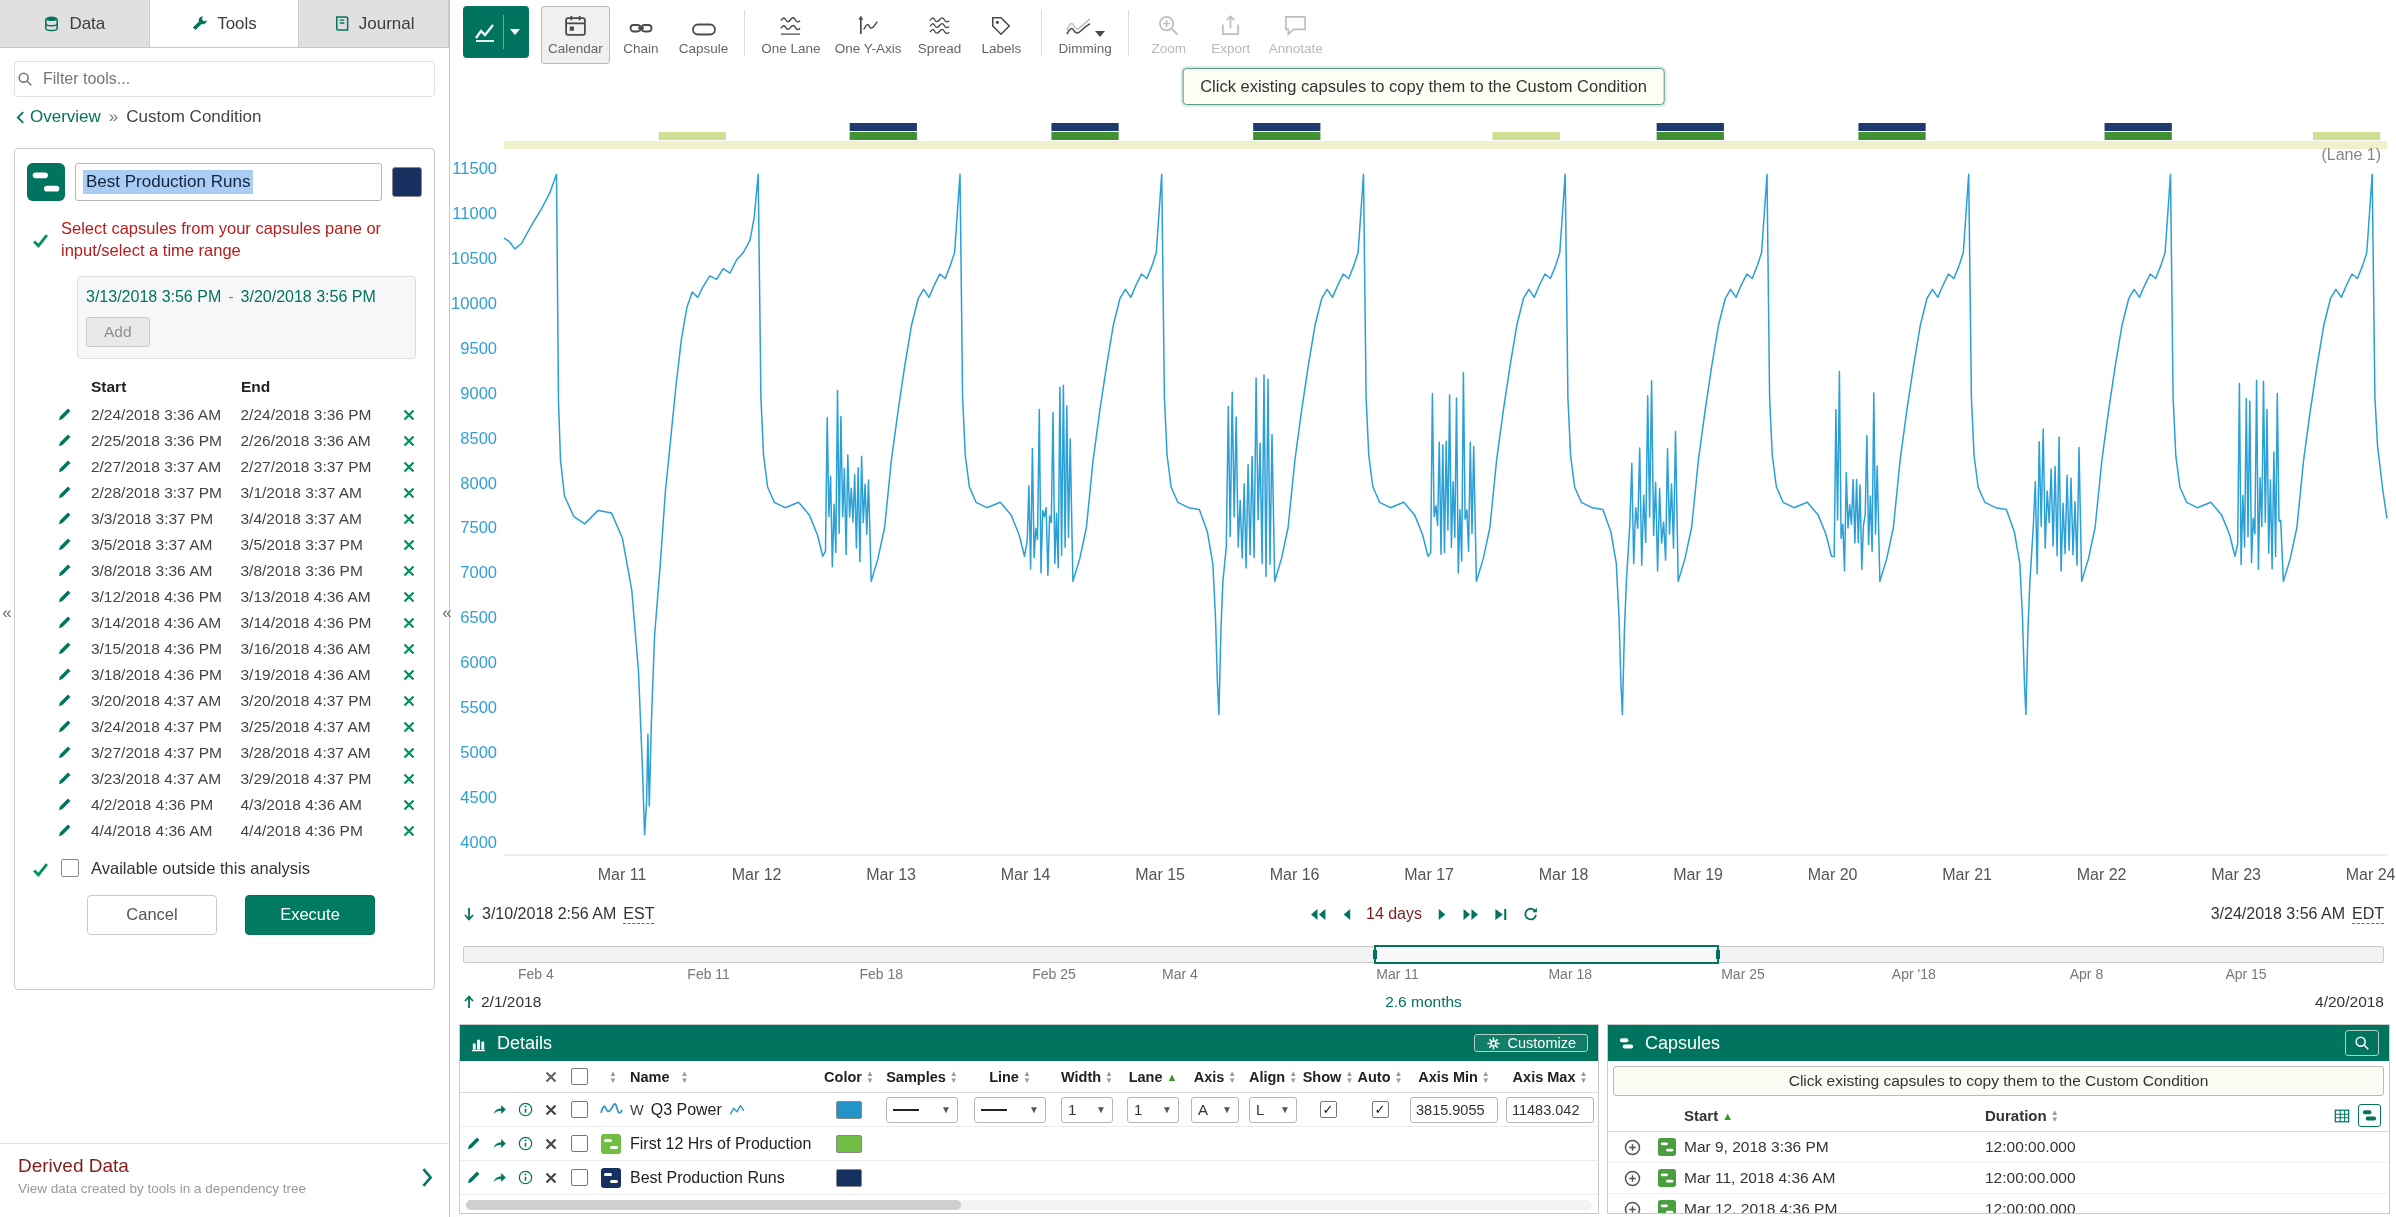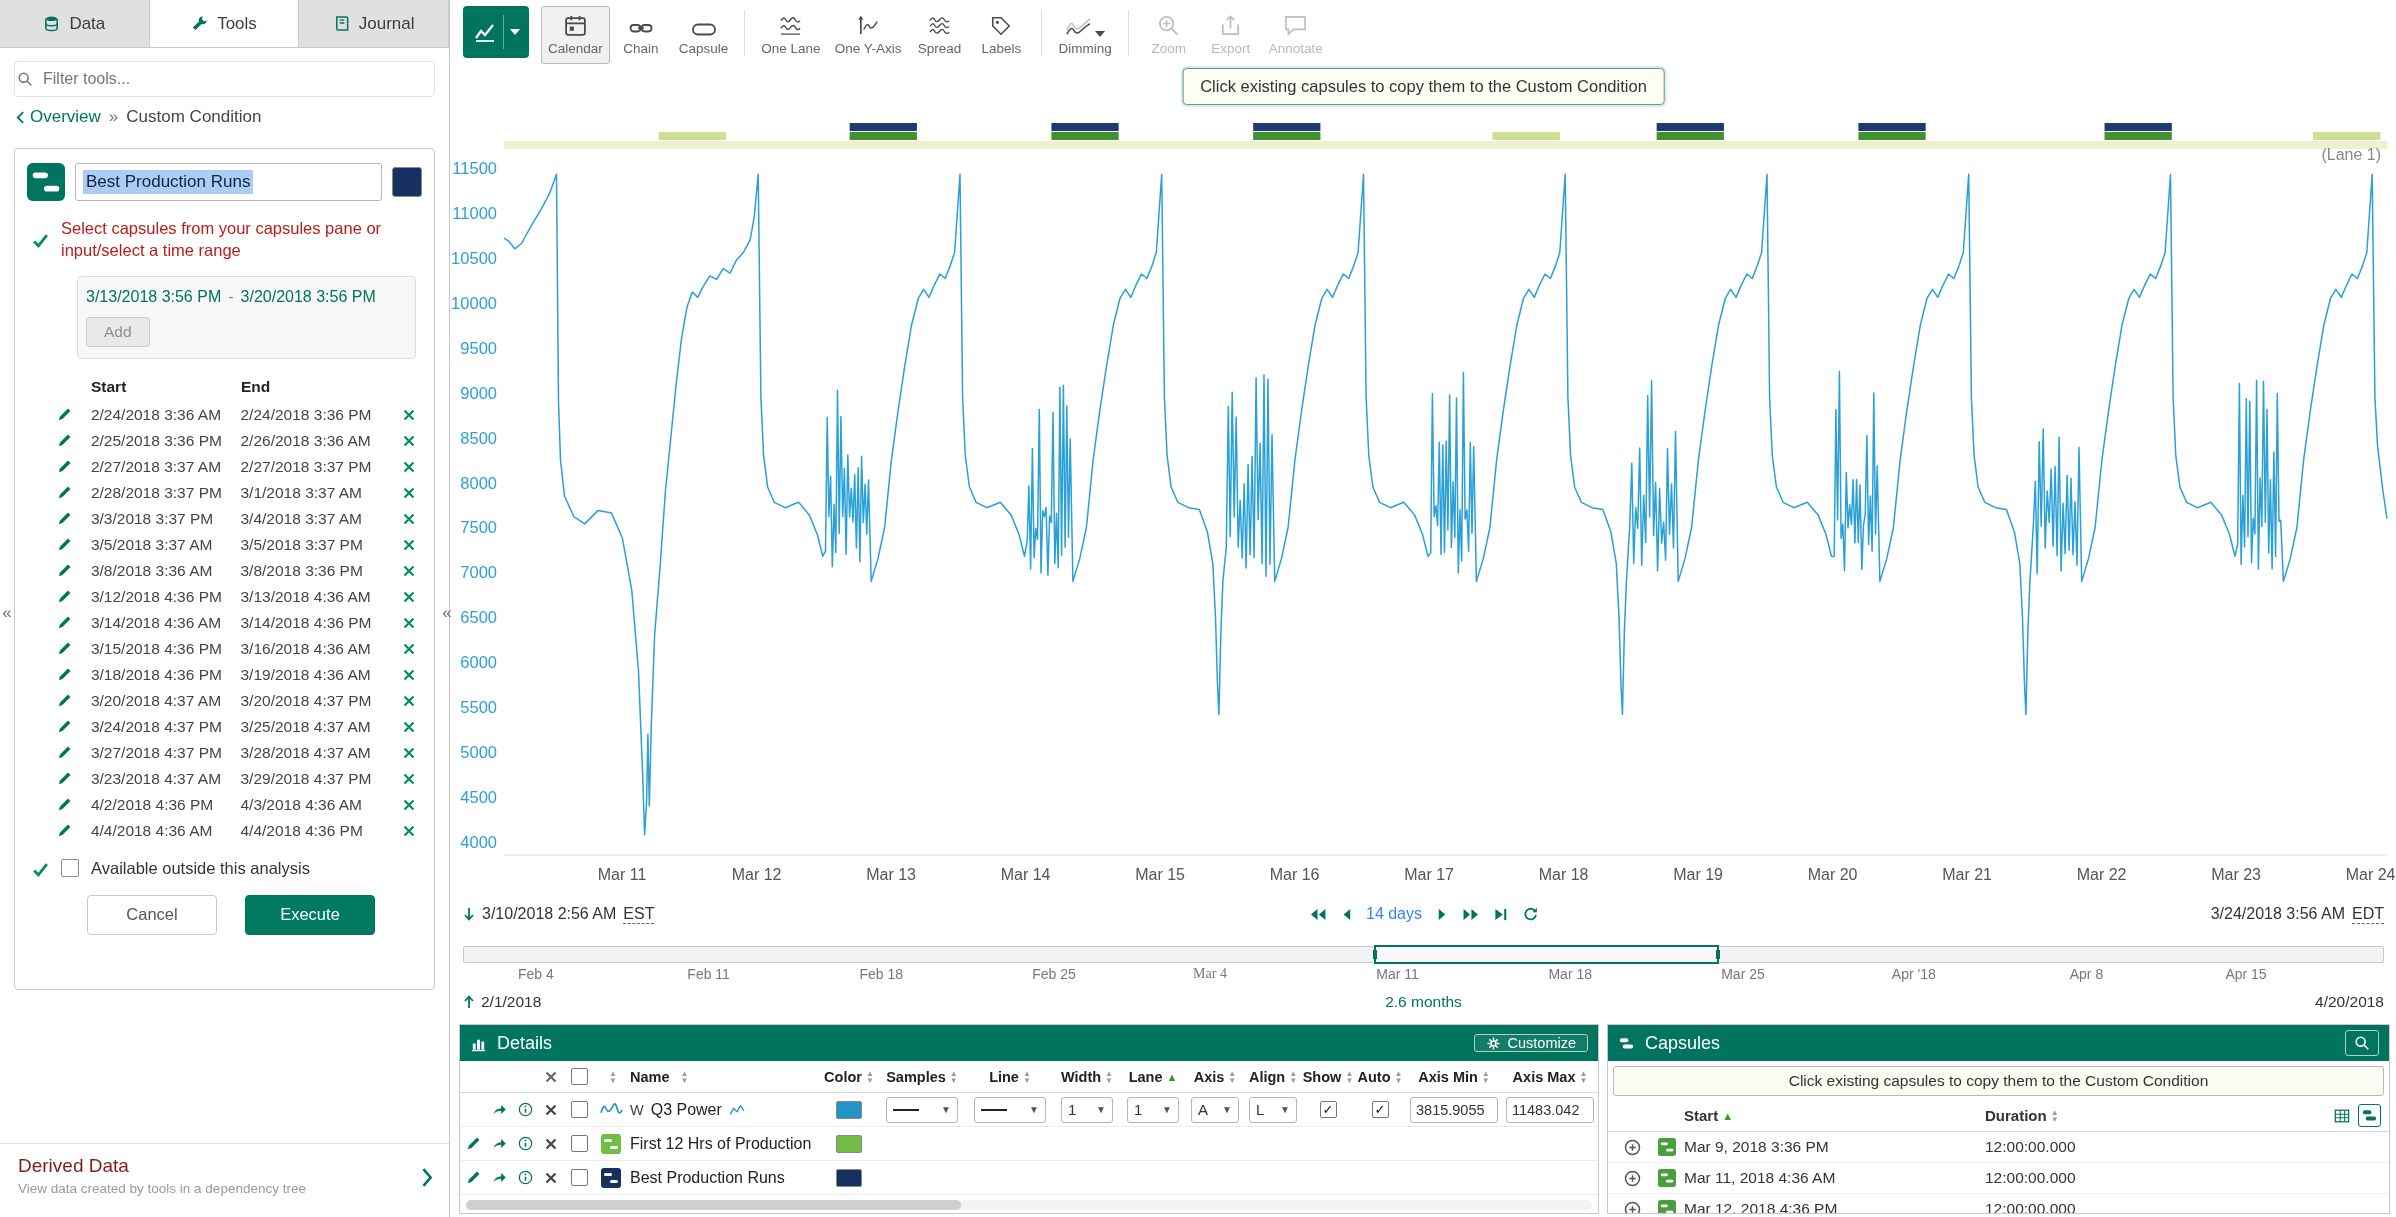--- a/index.html
+++ b/index.html
@@ -75,21 +75,21 @@
 .ylab{font-size:16.5px;fill:#2e9fd6}
 .xlab{font-size:16px;fill:#555}
 .lanelab{font-size:16px;fill:#888}
 
 .navrow{position:absolute;left:0;right:0;top:898px;height:32px;display:flex;align-items:center;justify-content:space-between;padding:0 12px;font-size:16px;color:#333}
 .nav-date{display:flex;align-items:center;gap:7px}
 .nav-date .arr{color:#00745e}
 .tz{border-bottom:1px dashed #666;cursor:pointer}
 .nav-controls{position:absolute;left:50%;transform:translateX(-50%);display:flex;align-items:center;gap:15px;color:#00745e}
 .nav-controls .nbtn{display:flex;align-items:center;cursor:pointer}
-.step-label{color:#3b82f6;cursor:pointer}
+.step-label{color:#7f1d1d;cursor:pointer}
 
 .range-track{position:absolute;left:12px;right:12px;top:946px;height:17px;background:#f2f2f2;border:1px solid #c9c9c9;border-radius:2px;cursor:pointer}
 .range-sel{position:absolute;top:-2px;height:19px;border:2px solid #00745e;background:rgba(255,255,255,.55)}
 .range-sel::before,.range-sel::after{content:"";position:absolute;top:3px;width:4px;height:9px;background:#00745e}
 .range-sel::before{left:-3px}
 .range-sel::after{right:-3px}
 .range-ticks{position:absolute;left:12px;right:12px;top:966px;height:20px;font-size:14px;color:#777}
 .range-ticks span{position:absolute;transform:translateX(-50%);white-space:nowrap}
 .rangerow2{position:absolute;left:0;right:0;top:988px;height:28px;display:flex;align-items:center;justify-content:space-between;padding:0 12px;font-size:15.5px;color:#333}
 .rr-left,.rr-right{display:flex;align-items:center;gap:6px}
@@ -780,21 +780,21 @@
   </div>
 
   <div class="range-track" id="range-track">
     <div class="range-sel" id="range-sel" style="left: 909.606px; width: 345.42px;"></div>
   </div>
   <div class="range-ticks" id="range-ticks">
       <span style="left: 72.922px;">Feb 4</span>
       <span style="left: 245.632px;">Feb 11</span>
       <span style="left: 418.342px;">Feb 18</span>
       <span style="left: 591.052px;">Feb 25</span>
-      <span style="left: 747px; font-family: Liberation Serif, serif;">Mar 4</span>
+      <span style="left: 717px;">Mar 4</span>
       <span style="left: 934.553px;">Mar 11</span>
       <span style="left: 1107.26px;">Mar 18</span>
       <span style="left: 1279.97px;">Mar 25</span>
       <span style="left: 1450.76px;">Apr '18</span>
       <span style="left: 1623.47px;">Apr 8</span>
       <span style="left: 1783px;">Apr 15</span>
     </div>
 
   <div class="rangerow2">
     <div class="rr-left">

